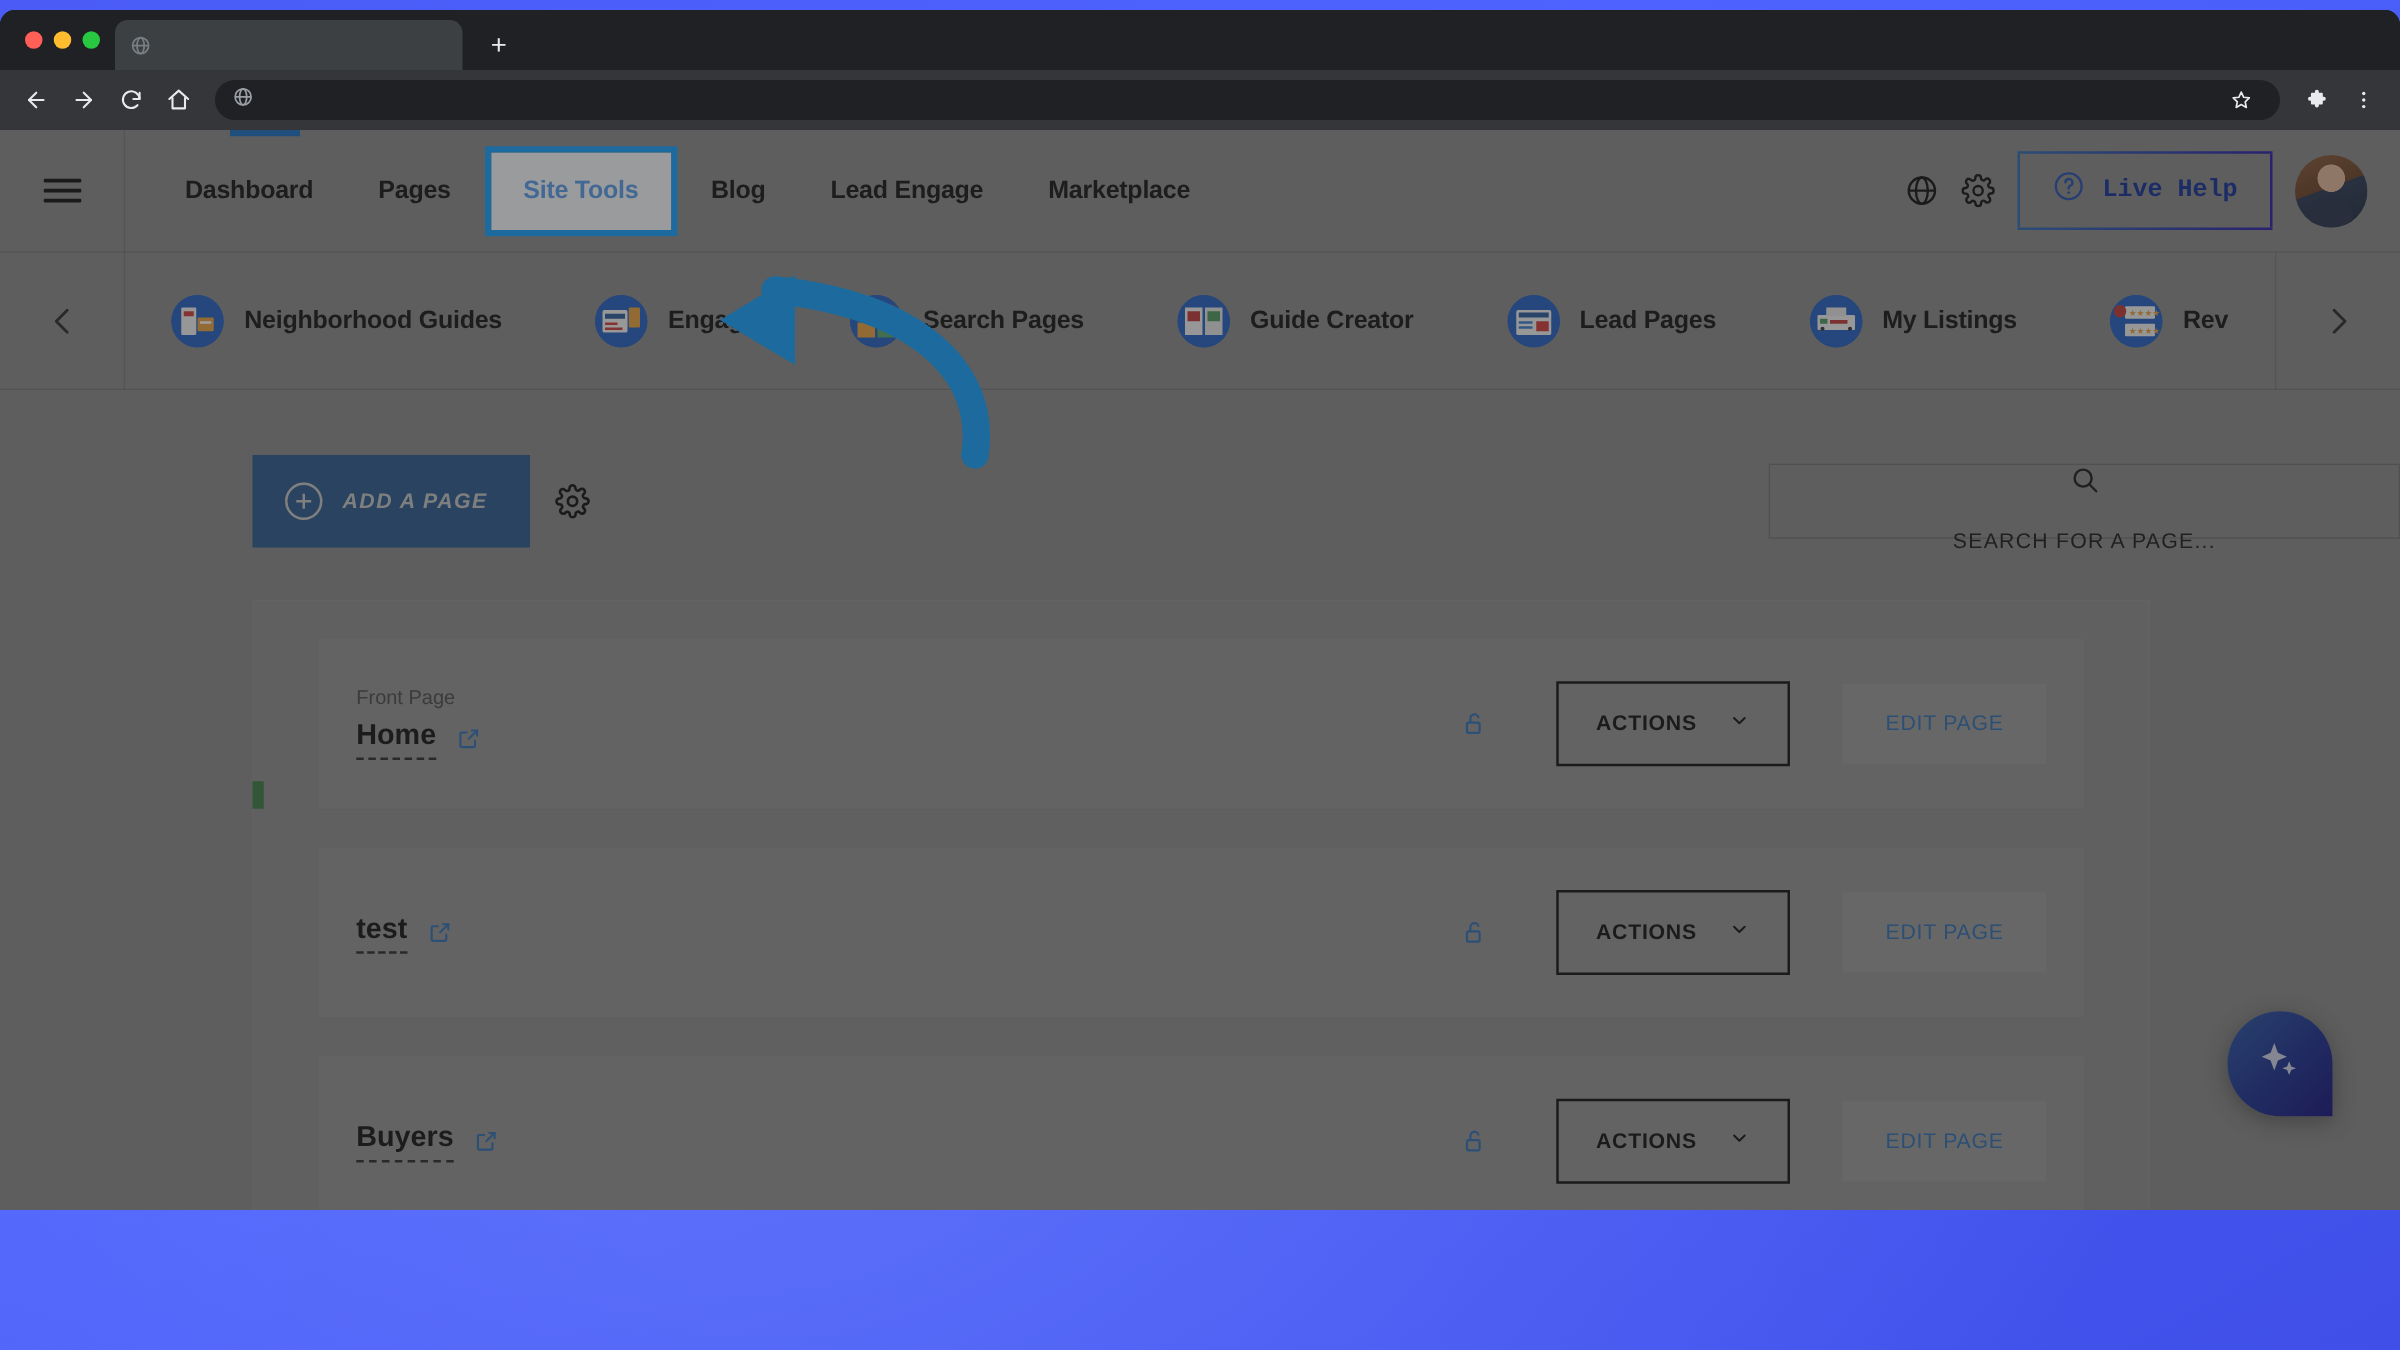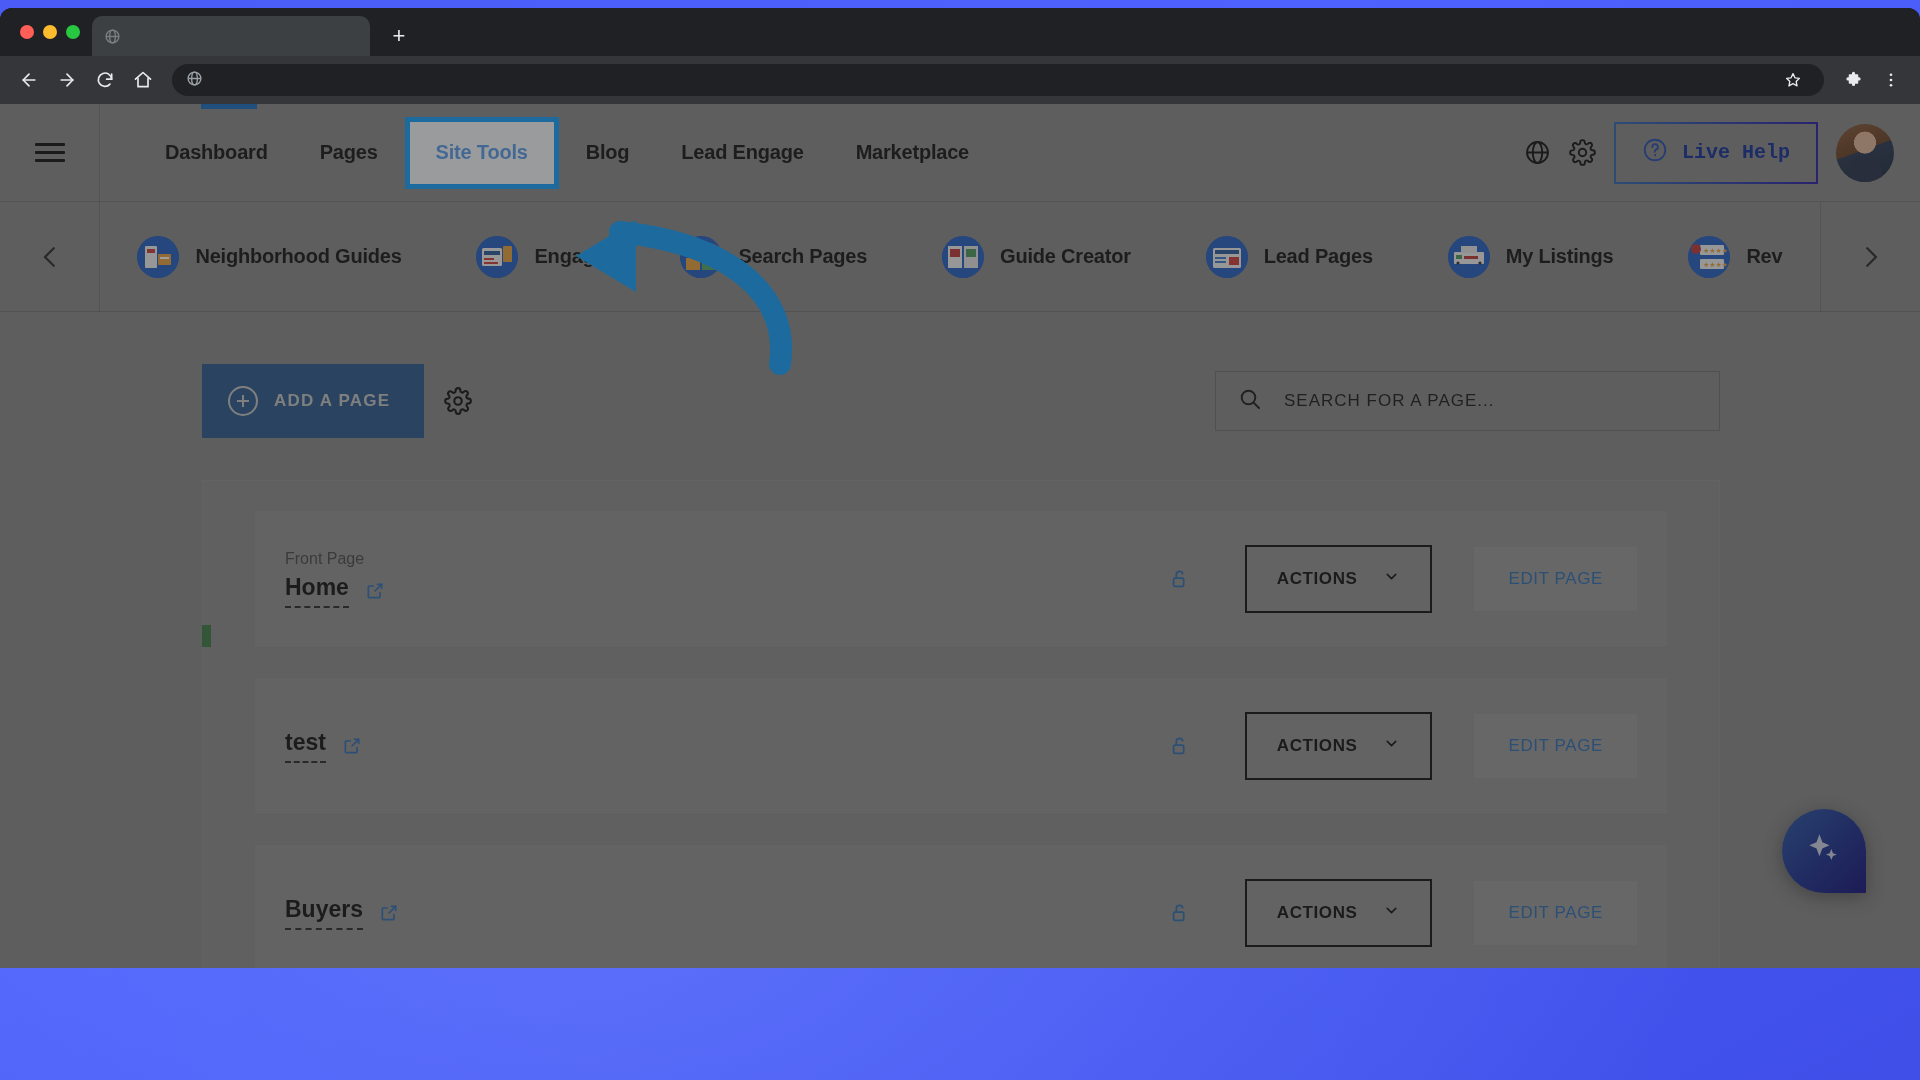--- a/index.html
+++ b/index.html
@@ -89,21 +89,20 @@
     content: ""; position: absolute; inset: 0;
     background: rgba(40,40,40,.45);
     pointer-events: none;
   }
 
   
   .app-header {
     position: relative; height: 98px;
     display: flex; align-items: center;
     border-bottom: 1px solid rgba(0,0,0,.12);
-    gap: 17px;
   }
   .hamburger-wrap {
     width: 100px; height: 98px;
     display: flex; align-items: center; justify-content: center;
     border-right: 1px solid rgba(0,0,0,.12);
   }
   .hamburger { width: 30px; }
   .hamburger span {
     display: block; height: 3px; background: #111; margin: 5px 0; border-radius: 1px;
   }
@@ -183,37 +182,38 @@
   }
   .content-head {
     display: flex; align-items: center;
     padding: 52px 0 0 202px;
   }
   .add-page-btn {
     display: flex; align-items: center; gap: 16px;
     background: #2b5a8e; color: #c7c7c7;
     font-size: 17px; font-weight: 700; letter-spacing: 1.2px;
     padding: 22px 34px 22px 26px;
+    font-style: italic;
   }
   .plus-circle {
     width: 30px; height: 30px; border-radius: 50%;
     border: 2px solid #c7c7c7; position: relative; flex: none;
   }
   .plus-circle::before, .plus-circle::after {
     content: ""; position: absolute; background: #c7c7c7;
   }
   .plus-circle::before { left: 7px; right: 7px; top: 12px; height: 2px; }
   .plus-circle::after  { top: 7px; bottom: 7px; left: 12px; width: 2px; }
   .gear-btn { margin-left: 20px; color: #111; display: flex; }
 
   .search-wrap {
-    margin-left: auto; margin-right: 200px;
+    margin-left: auto; 
     width: 505px; height: 60px;
     border: 1px solid rgba(0,0,0,.18);
-    display: flex; align-items: center; gap: 22px; padding: 0 22px;
+    display: flex; align-items: center; gap: 22px; padding: 0 34px; flex-direction: column;
   }
   .search-ph {
     font-size: 17px; letter-spacing: 1px; color: #1b1b1b; font-weight: 400;
   }
 
   .pages-card {
     margin: 42px 200px 0 202px;
     background: rgba(255,255,255,.045);
     border: 1px solid rgba(255,255,255,.05);
     padding: 30px 0 0 0;

